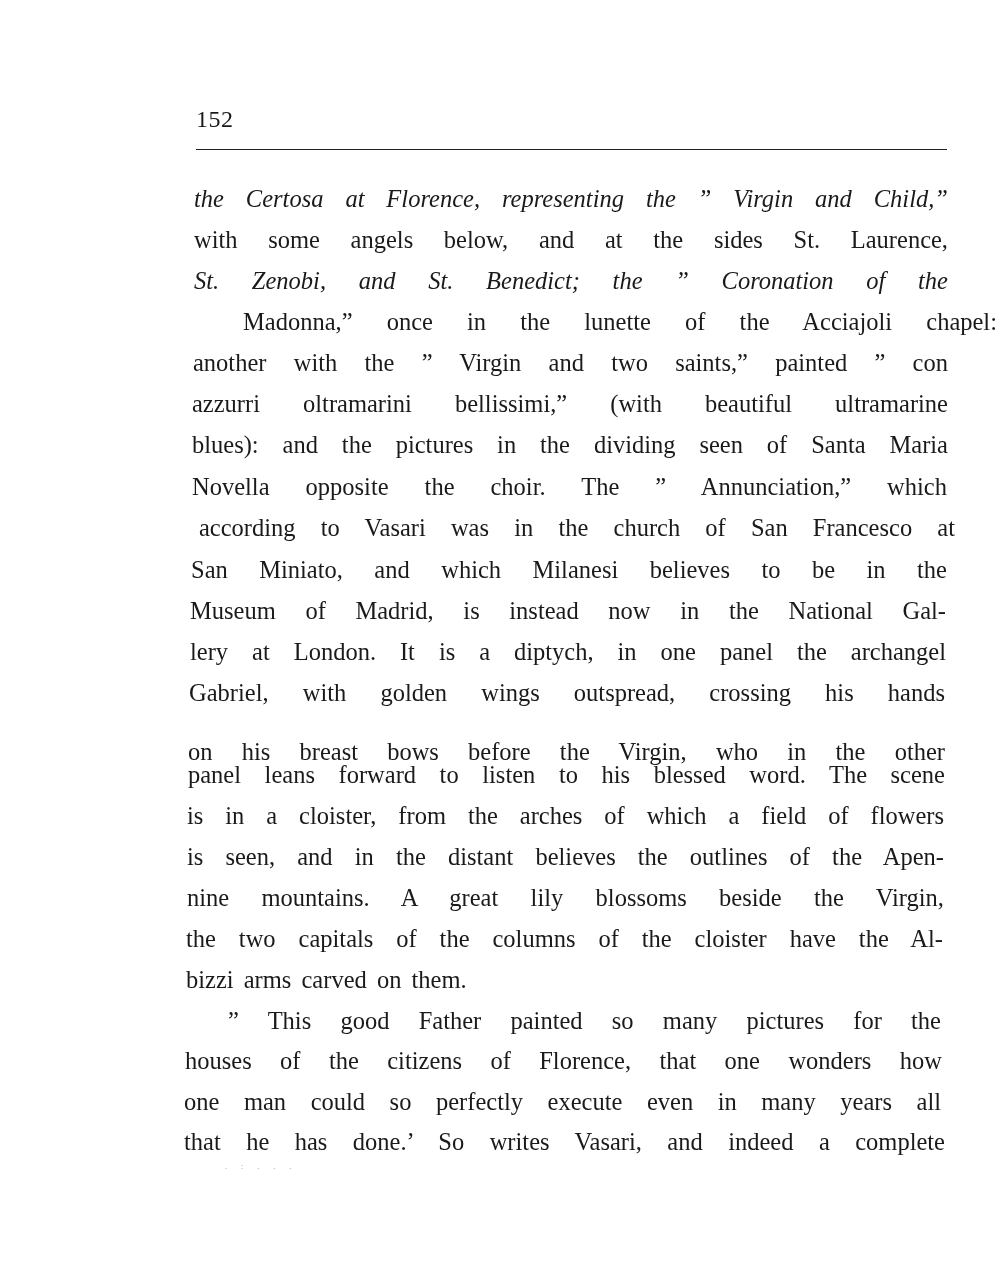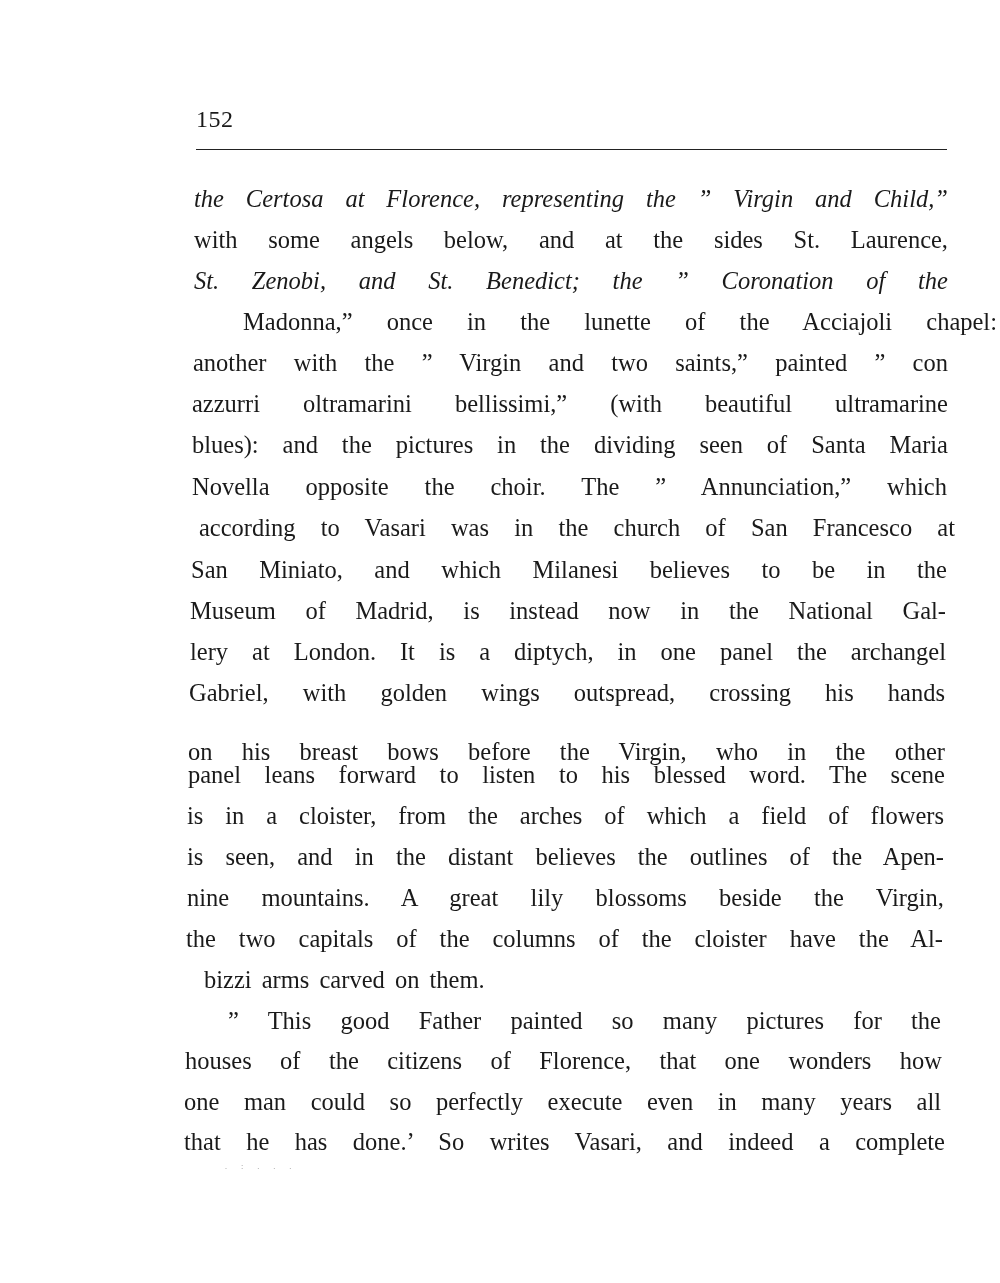--- a/index.html
+++ b/index.html
@@ -91,21 +91,21 @@
   <div class="line" style="top:371px;left:191px;width:756px;">San Miniato, and which Milanesi believes to be in the</div>
   <div class="line" style="top:412px;left:190px;width:756px;">Museum of Madrid, is instead now in the National Gal-</div>
   <div class="line" style="top:453px;left:190px;width:756px;">lery at London.  It is a diptych, in one panel the archangel</div>
   <div class="line" style="top:494px;left:189px;width:756px;">Gabriel, with golden wings outspread, crossing his hands</div>
   <div class="line" style="top:535px;left:188px;width:757px;margin-top:18px;">on his breast bows before the Virgin, who in the other</div>
   <div class="line" style="top:576px;left:188px;width:757px;">panel leans forward to listen to his blessed word.  The scene</div>
   <div class="line" style="top:617px;left:187px;width:757px;">is in a cloister, from the arches of which a field of flowers</div>
   <div class="line" style="top:658px;left:187px;width:757px;">is seen, and in the distant believes the outlines of the Apen-</div>
   <div class="line" style="top:699px;left:187px;width:757px;">nine mountains.  A great lily blossoms beside the Virgin,</div>
   <div class="line" style="top:740px;left:186px;width:757px;">the two capitals of the columns of the cloister have the Al-</div>
-  <div class="line" style="top:781px;left:204px;text-align:left;text-align-last:left;word-spacing:4px;">bizzi arms carved on them.</div>
+  <div class="line" style="top:781px;left:186px;text-align:left;text-align-last:left;word-spacing:4px;">bizzi arms carved on them.</div>
 
   <div class="line" style="top:822px;left:228px;width:713px;">” This good Father painted so many pictures for the</div>
   <div class="line" style="top:862px;left:185px;width:757px;">houses of the citizens of Florence, that one wonders how</div>
   <div class="line" style="top:903px;left:184px;width:757px;">one man could so perfectly execute even in many years all</div>
   <div class="line" style="top:943px;left:184px;width:761px;">that he has done.’  So writes Vasari, and indeed a complete</div>
 </div>
 
 <div class="scan-specks">. :   . . .</div>
 
 </body></html>

